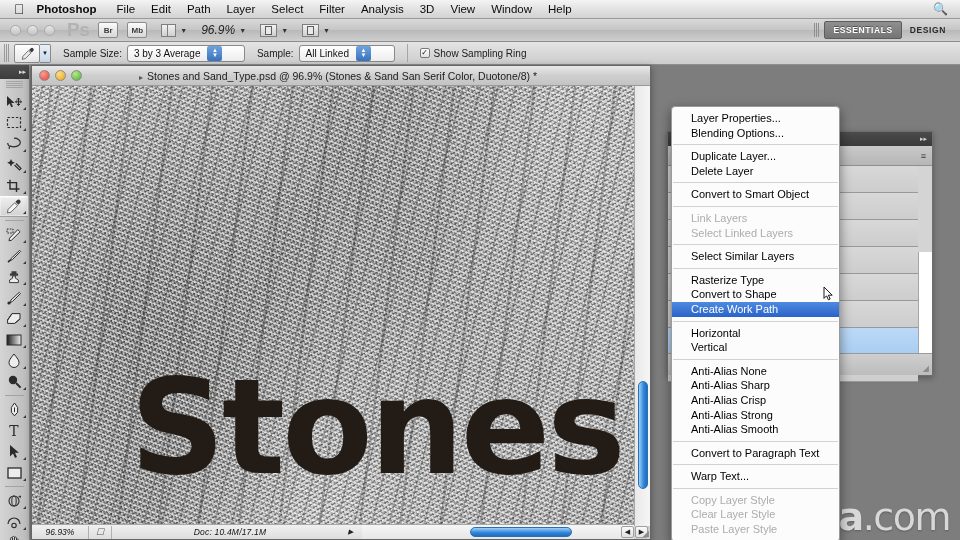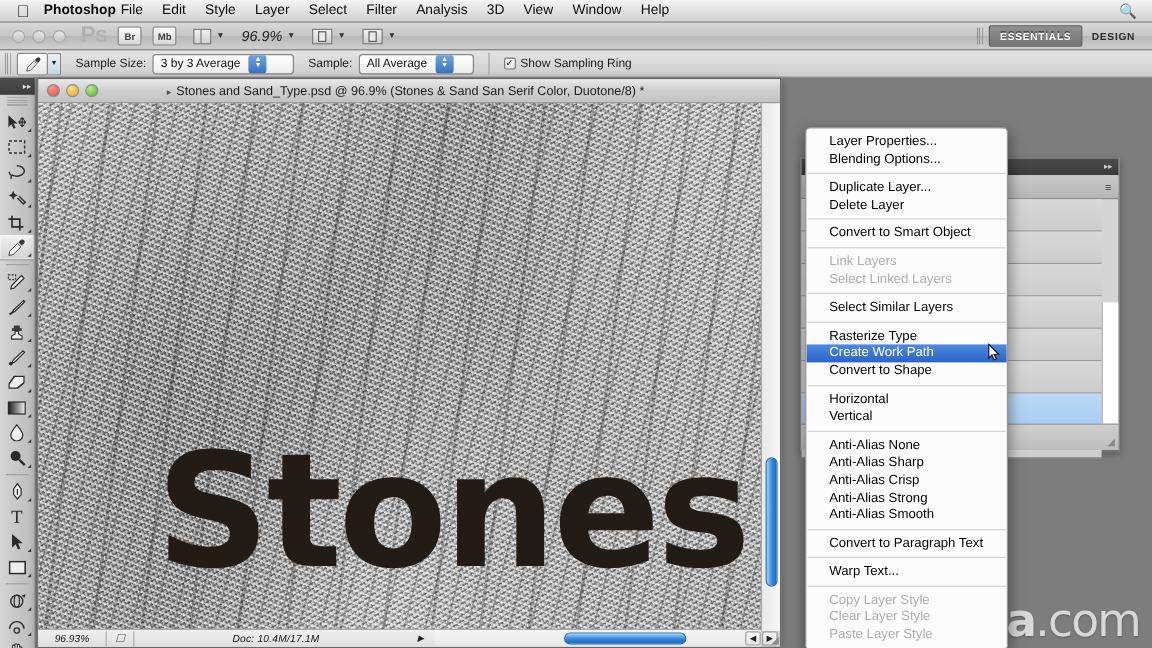--- a/index.html
+++ b/index.html
@@ -12,21 +12,21 @@
   #app { position: relative; width: 960px; height: 540px; }
 
   
   .osbar {
     position: absolute; left: 0; top: 0; width: 960px; height: 19px;
     background: linear-gradient(to bottom, #f4f4f4 0%, #e2e2e2 50%, #d2d2d2 100%);
     border-bottom: 1px solid #9a9a9a;
     display: flex; align-items: center; font-size: 11.5px; color: #0a0a0a;
   }
   .apple-logo { margin-left: 14px; margin-right: 12px; font-size: 14px; line-height: 1; color:#111; }
-  .osbar .app-name { font-weight: bold; margin-right: 4px; }
+  .osbar .app-name { font-weight: bold; margin-right: 20px; }
   .osbar .mi { margin-right: 16px; white-space: nowrap; }
   .osbar .spacer { flex: 1; }
   .osbar .search-icon { margin-right: 12px; font-size: 12px; }
 
   
   .appbar {
     position: absolute; left: 0; top: 19px; width: 960px; height: 23px;
     background: linear-gradient(to bottom, #d9d9d9 0%, #c6c6c6 48%, #b9b9b9 52%, #cfcfcf 100%);
     border-bottom: 1px solid #8d8d8d;
     display: flex; align-items: center;
@@ -216,21 +216,21 @@
 </head>
 <body>
 
 <div id="app">
 
   <div class="osbar">
     <div class="apple-logo"></div>
     <div class="app-name">Photoshop</div>
     <div class="mi">File</div>
     <div class="mi">Edit</div>
-    <div class="mi">Style</div>
+    <div class="mi">Path</div>
     <div class="mi">Layer</div>
     <div class="mi">Select</div>
     <div class="mi">Filter</div>
     <div class="mi">Analysis</div>
     <div class="mi">3D</div>
     <div class="mi">View</div>
     <div class="mi">Window</div>
     <div class="mi">Help</div>
     <div class="spacer"></div>
     <div class="search-icon">🔍</div>
@@ -276,21 +276,21 @@
     <div class="optlabel">Sample Size:</div>
     <div class="sel" style="width:118px">
       <span>3 by 3 Average</span>
       <span class="stepper">
           <span>▲</span>
           <span>▼</span>
         </span>
     </div>
     <div class="optlabel">Sample:</div>
     <div class="sel" style="width:96px">
-      <span>All Average</span>
+      <span>All Linked</span>
       <span class="stepper">
           <span>▲</span>
           <span>▼</span>
         </span>
     </div>
     <div class="vdiv"></div>
     <div class="chk">✓</div>
     <div>Show Sampling Ring</div>
   </div>
 
@@ -528,22 +528,22 @@
     <div class="ctx-sep"></div>
 
     <div class="ctx-item disabled">Link Layers</div>
     <div class="ctx-item disabled">Select Linked Layers</div>
     <div class="ctx-sep"></div>
 
     <div class="ctx-item">Select Similar Layers</div>
     <div class="ctx-sep"></div>
 
     <div class="ctx-item">Rasterize Type</div>
+    <div class="ctx-item">Convert to Shape</div>
     <div class="ctx-item hl">Create Work Path</div>
-    <div class="ctx-item">Convert to Shape</div>
     <div class="ctx-sep"></div>
 
     <div class="ctx-item">Horizontal</div>
     <div class="ctx-item">Vertical</div>
     <div class="ctx-sep"></div>
 
     <div class="ctx-item">Anti-Alias None</div>
     <div class="ctx-item">Anti-Alias Sharp</div>
     <div class="ctx-item">Anti-Alias Crisp</div>
     <div class="ctx-item">Anti-Alias Strong</div>

